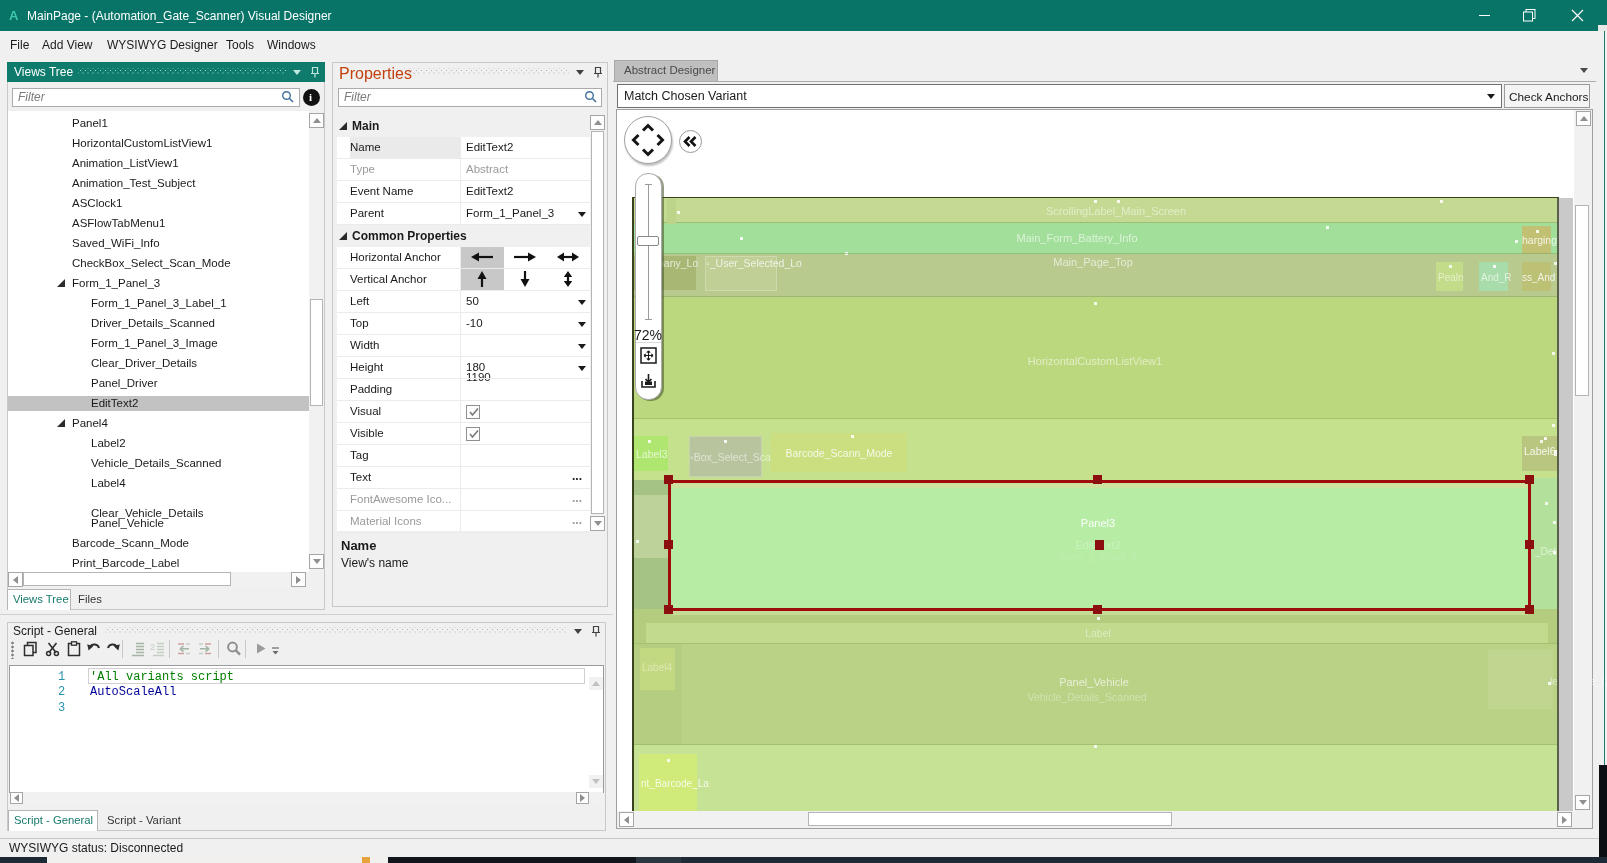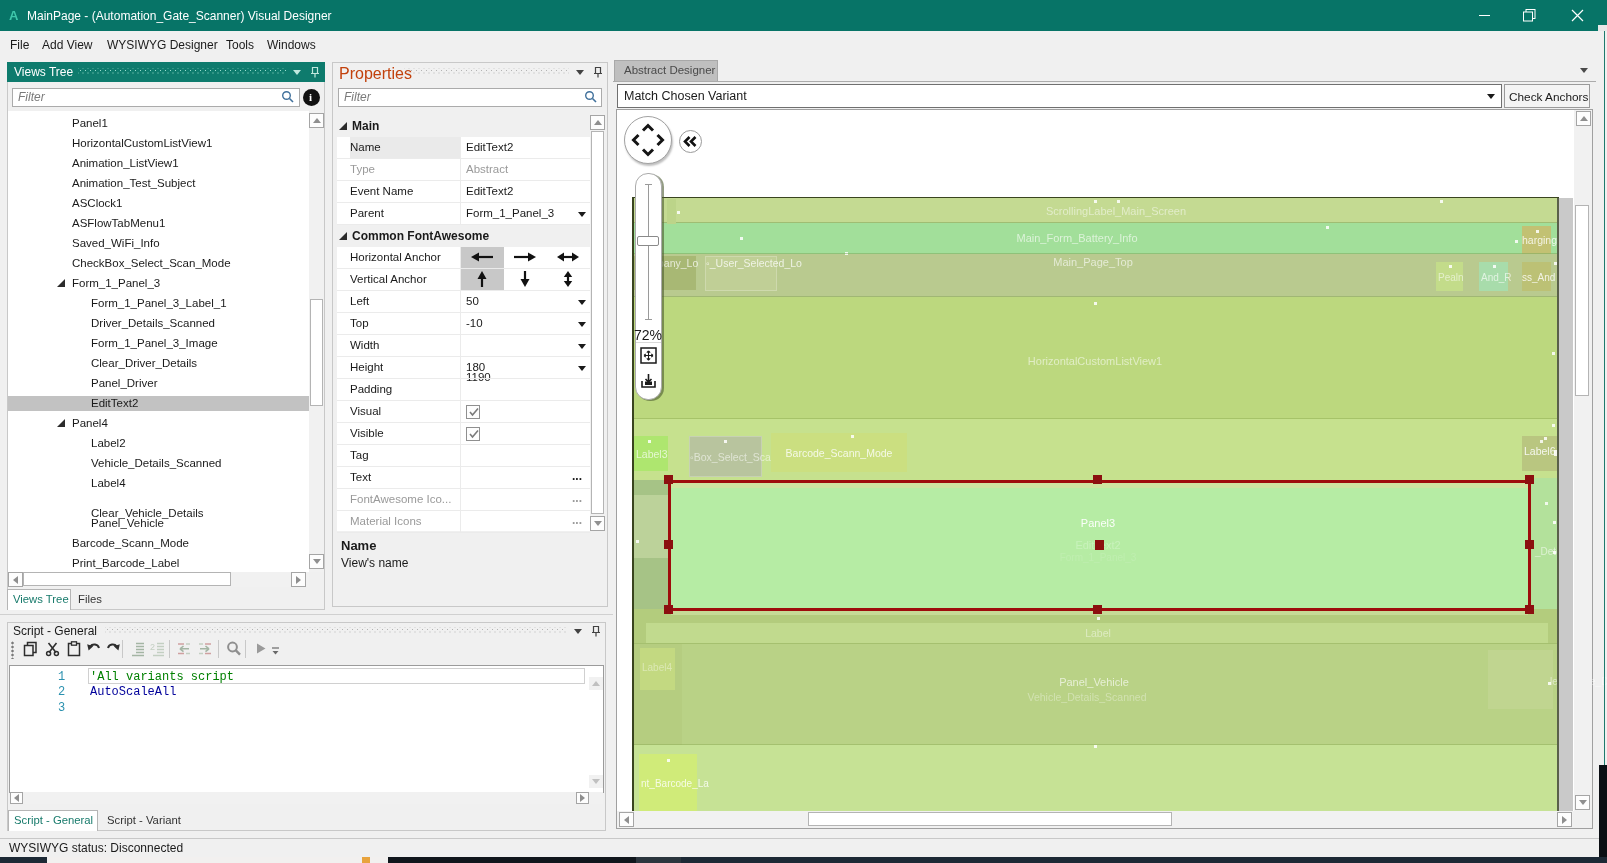--- a/index.html
+++ b/index.html
@@ -143,21 +143,21 @@
 <div class="abs txt" style="left:466px;top:185px;font-size:11.5px;color:#1a1a1a;">EditText2</div>
 <div class="abs" style="left:337px;top:224px;width:253px;height:1px;background:#ebebeb;"></div>
 <div class="abs" style="left:460px;top:203px;width:1px;height:22px;background:#ebebeb;"></div>
 <div class="abs txt" style="left:350px;top:207px;font-size:11.5px;color:#1a1a1a;">Parent</div>
 <div class="abs txt" style="left:466px;top:207px;font-size:11.5px;color:#1a1a1a;">Form_1_Panel_3</div>
 <div class="tri" style="left:578px;top:212px;border-left:4px solid transparent;border-right:4px solid transparent;border-top:5px solid #1a1a1a;"></div>
 <div class="abs" style="left:337px;top:225px;width:253px;height:22px;background:#f0f0f0;"></div>
 <svg class="abs" style="left:339px;top:232px;" width="9" height="9">
     <polygon points="8,0 8,8 0,8" fill="#2b2b2b"></polygon>
   </svg>
-<div class="abs txt" style="left:352px;top:229px;font-size:12px;font-weight:bold;">Common FontAwesome</div>
+<div class="abs txt" style="left:352px;top:229px;font-size:12px;font-weight:bold;">Common Properties</div>
 <div class="abs" style="left:337px;top:268px;width:253px;height:1px;background:#ebebeb;"></div>
 <div class="abs" style="left:460px;top:247px;width:1px;height:22px;background:#ebebeb;"></div>
 <div class="abs txt" style="left:350px;top:251px;font-size:11.5px;">Horizontal Anchor</div>
 <div class="abs" style="left:461px;top:247px;width:43px;height:21px;background:#c8c8c8;"></div>
 <svg class="abs" style="left:471px;top:251px;" width="22" height="12">
     <path d="M22 6 L6 6" stroke="#111" stroke-width="2.2"></path>
     <polygon points="0,6 8,1.5 8,10.5" fill="#111"></polygon>
   </svg>
 <svg class="abs" style="left:514px;top:251px;" width="22" height="12">
     <path d="M0 6 L16 6" stroke="#111" stroke-width="2.2"></path>

